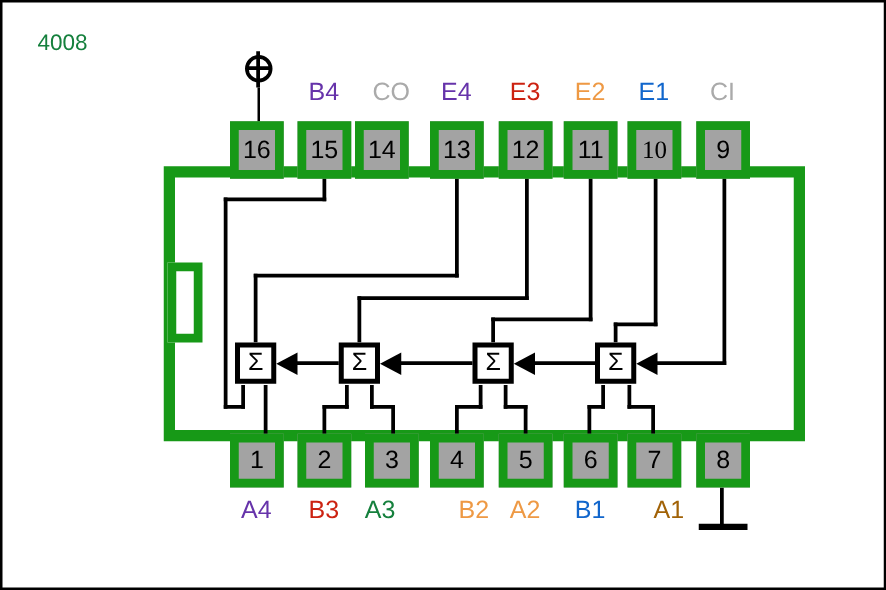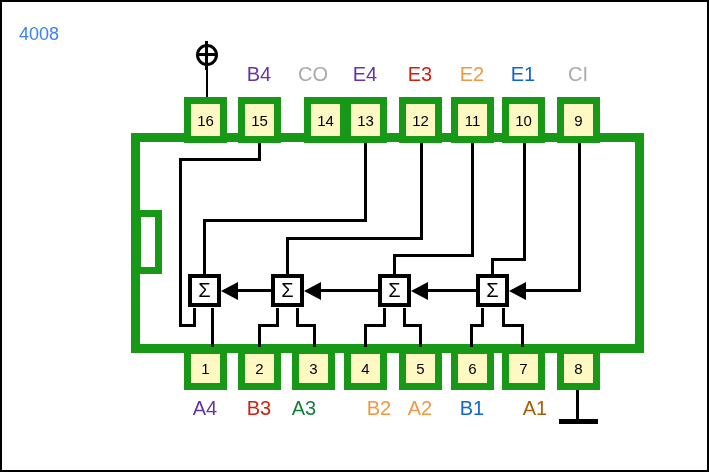--- a/index.html
+++ b/index.html
@@ -6,35 +6,35 @@
     --green:#179917;
     --wire:#000000;
   }
   html,body{margin:0;padding:0;background:#888;}
   .canvas{
     position:relative;width:709px;height:472px;background:#ffffff;
     border:2px solid #000;box-sizing:border-box;overflow:hidden;
     font-family:"Liberation Sans", sans-serif;
   }
   .title{
-    position:absolute;left:17px;top:22px;font-size:18px;color:#3b82f6;letter-spacing:0px;
+    position:absolute;left:28px;top:22px;font-size:18px;color:#15803d;letter-spacing:0px;
   }
   .chip{
     position:absolute;left:129px;top:131px;width:513px;height:220px;
     border:9px solid var(--green);box-sizing:border-box;background:#fff;z-index:1;
   }
   .notch{
     position:absolute;left:132px;top:208px;width:28px;height:64px;
     border:7px solid var(--green);box-sizing:border-box;background:#fff;z-index:2;
   }
   .wire{position:absolute;background:var(--wire);z-index:3;}
   .pin{
-    position:absolute;width:43px;box-sizing:border-box;background:#fef9c3;
+    position:absolute;width:43px;box-sizing:border-box;background:#a3a3a3;
     border:7px solid var(--green);z-index:5;color:#000;
-    font-size:15px;text-align:center;display:flex;align-items:center;justify-content:center;
+    font-size:20px;text-align:center;display:flex;align-items:center;justify-content:center;
   }
   .pin.top{top:95px;height:46px;}
   .pin.bot{top:345px;height:43px;}
   .plabel{
     position:absolute;width:60px;text-align:center;font-size:20px;z-index:4;
   }
   .plabel.top{top:61px;}
   .plabel.bot{top:395px;}
   .adder{
     position:absolute;top:272px;width:33px;height:33px;box-sizing:border-box;
@@ -126,25 +126,25 @@
   <div class="adder" style="left:376px;">Σ</div>
   <div class="adder" style="left:474px;">Σ</div>
 
   <div class="arrow" style="left:219px;"></div>
   <div class="arrow" style="left:302px;"></div>
   <div class="arrow" style="left:409px;"></div>
   <div class="arrow" style="left:507px;"></div>
 
   <div class="pin top" style="left:182px;">16</div>
   <div class="pin top" style="left:236px;">15</div>
-  <div class="pin top" style="left:302px;">14</div>
+  <div class="pin top" style="left:282px;">14</div>
   <div class="pin top" style="left:342px;">13</div>
   <div class="pin top" style="left:397px;">12</div>
   <div class="pin top" style="left:449px;">11</div>
-  <div class="pin top" style="left:500px;">10</div>
+  <div class="pin top" style="left:500px;font-family:Liberation Serif, serif;">10</div>
   <div class="pin top" style="left:555px;">9</div>
 
   <div class="plabel top" style="left: 227px; color: rgb(102, 51, 170);">B4</div>
   <div class="plabel top" style="left: 281px; color: rgb(170, 170, 170);">CO</div>
   <div class="plabel top" style="left: 333px; color: rgb(102, 51, 170);">E4</div>
   <div class="plabel top" style="left: 388px; color: rgb(204, 34, 17);">E3</div>
   <div class="plabel top" style="left: 440px; color: rgb(238, 153, 68);">E2</div>
   <div class="plabel top" style="left: 491px; color: rgb(17, 102, 204);">E1</div>
   <div class="plabel top" style="left: 546px; color: rgb(170, 170, 170);">CI</div>
 

